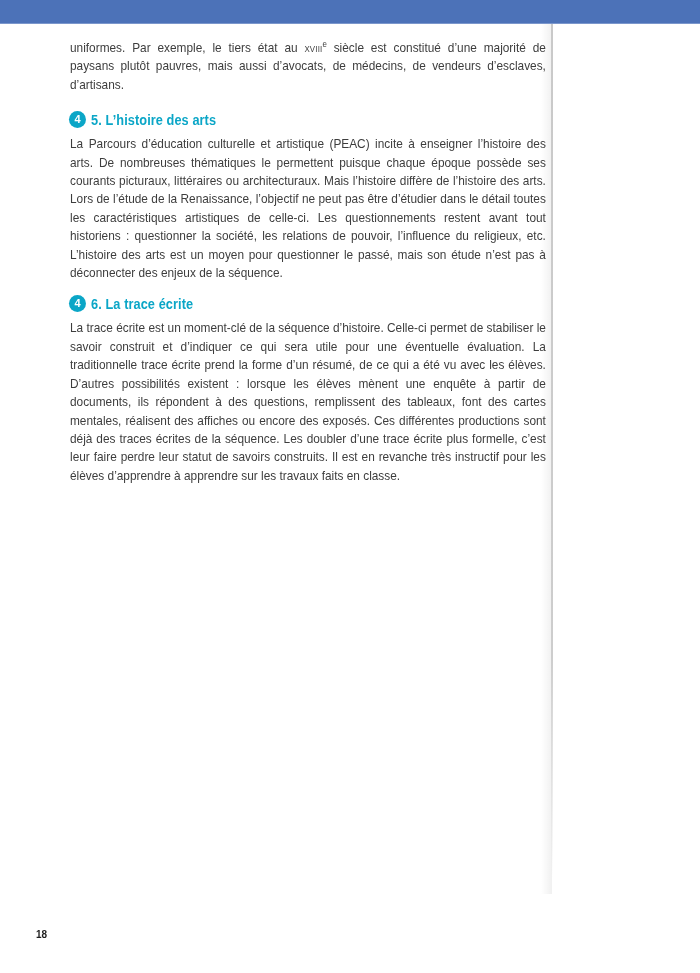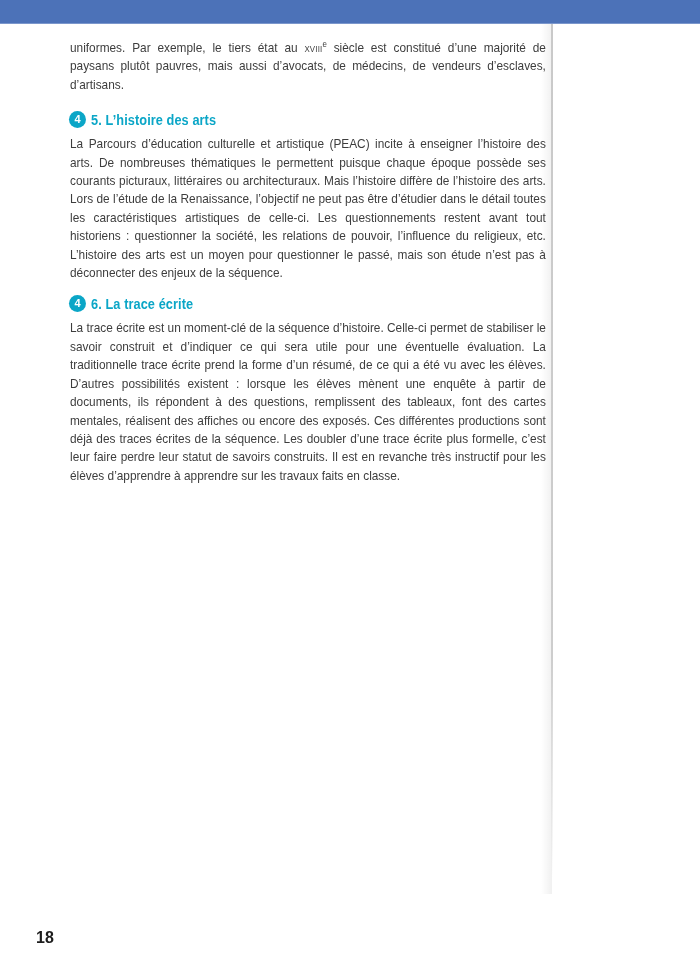--- a/index.html
+++ b/index.html
@@ -83,21 +83,21 @@
   .heading-title {
     font-size: 14.5px;
     font-weight: bold;
     color: #0ba6c7;
     letter-spacing: 0.1px;
   }
 
   .page-number {
     position: absolute;
     left: 36px; top: 929px;
-    font-size: 16px;
+    font-size: 10px;
     font-weight: bold;
     color: #1d1d1d;
   }
 </style>
 </head>
 <body>
 
 <div class="top-bar"></div>
 
 <div class="edge-shade"></div>

